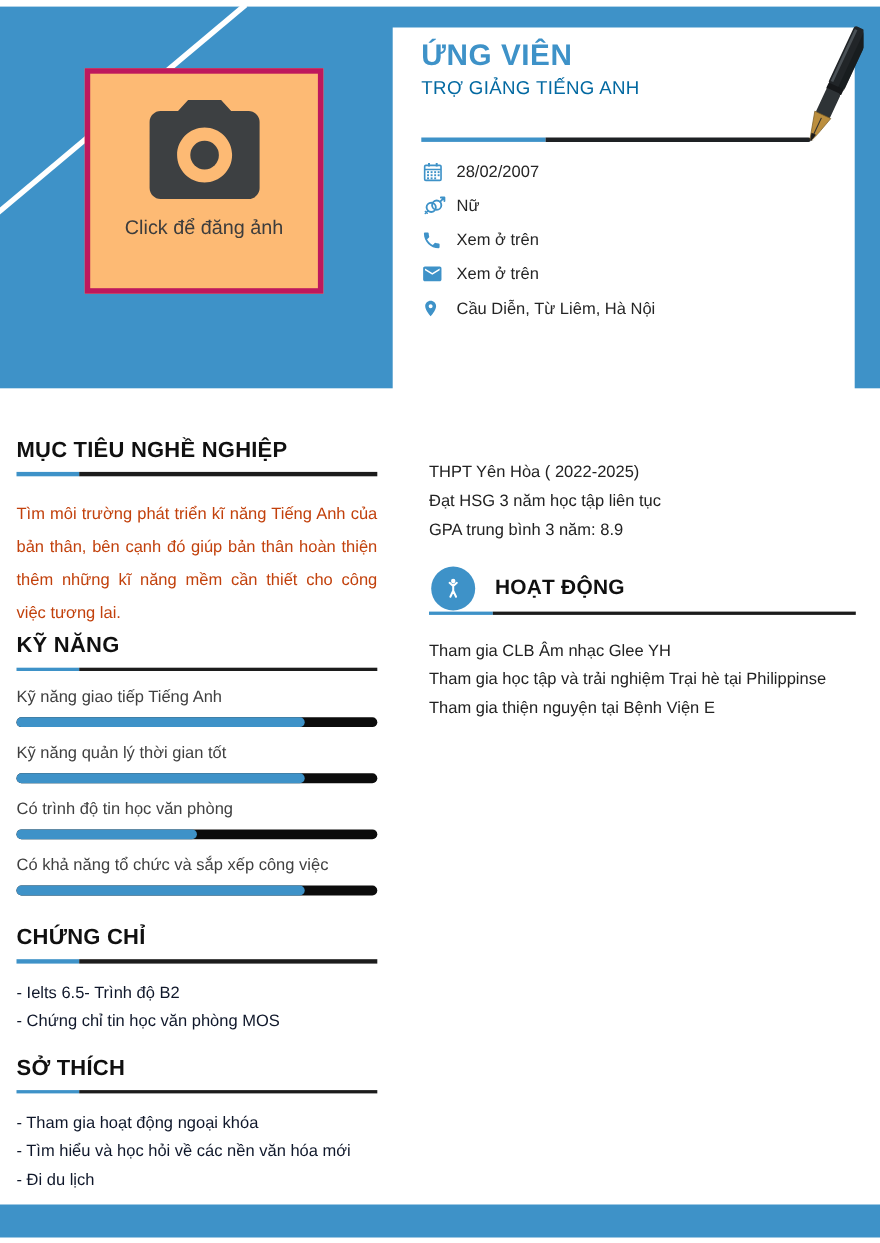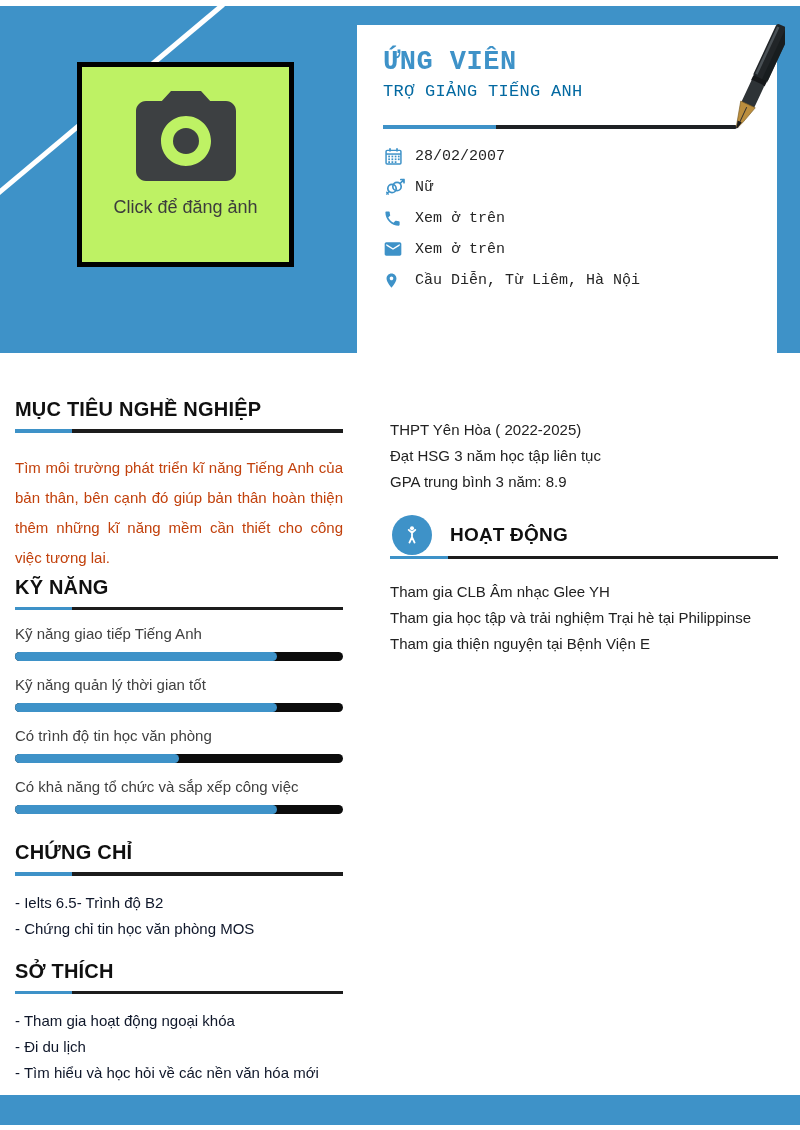--- a/index.html
+++ b/index.html
@@ -6,27 +6,27 @@
   html,body { background:#fff; }
   body { font-family: "Liberation Sans", "DejaVu Sans", sans-serif; }
   .page { position:relative; width:800px; height:1130px; background:#fff; overflow:hidden; }
 
   
   .band { position:absolute; left:0; top:6px; width:800px; height:347px; background:#3E92C8; z-index:1; }
   .diag { position:absolute; left:-2px; top:191px; width:294px; height:5px; background:#fff;
           transform:rotate(-40deg); transform-origin:left center; z-index:2; }
 
   .photo { position:absolute; left:77px; top:62px; width:217px; height:205px;
-           background:#bef264; border:5px solid #000000; z-index:3; cursor:pointer;
+           background:#fdba74; border:5px solid #be185d; z-index:3; cursor:pointer;
            display:flex; flex-direction:column; align-items:center; }
   .photo svg { margin-top:24px; }
   .photo-label { margin-top:6px; font-size:18px; color:#3c3c3c; }
 
   .card { position:absolute; left:357px; top:25px; width:420px; height:329px; background:#fff;
-          z-index:4; padding:22px 0 0 26px;font-family:Liberation Mono, monospace; }
+          z-index:4; padding:10px 0 0 26px; }
   .name { font-size:27px; line-height:30px; font-weight:bold; color:#3E92C8; letter-spacing:.5px; }
   .role { margin-top:4px; font-size:17px; line-height:22px; color:#0369a1; letter-spacing:.3px; }
   .title-line { position:absolute; left:26px; top:100px; width:354px; height:4px; display:flex; }
   .title-line .seg-blue { width:113px; background:#3E92C8; }
   .title-line .seg-dark { flex:1; background:#1e2124; border-radius:0 2px 2px 0; }
   .pen { position:absolute; left:296px; top:-3px; z-index:5; }
 
   .contacts { position:absolute; left:26px; top:120px; display:flex; flex-direction:column; gap:9px; }
   .c-row { display:flex; align-items:center; height:22px; }
   .c-ico { width:32px; display:flex; align-items:center; }
@@ -227,22 +227,22 @@
     </div>
 
     <div class="hobbies">
       <h2 class="sec">SỞ THÍCH</h2>
       <div class="u">
           <div class="b"></div>
           <div class="k"></div>
         </div>
       <div class="plain-list">
         <div>- Tham gia hoạt động ngoại khóa</div>
+        <div>- Tìm hiểu và học hỏi về các nền văn hóa mới</div>
         <div>- Đi du lịch</div>
-        <div>- Tìm hiểu và học hỏi về các nền văn hóa mới</div>
       </div>
     </div>
 
   </div>
 
   <div class="right">
 
     <div class="education">
       <div class="r-lines">
         <div>THPT Yên Hòa ( 2022-2025)</div>

